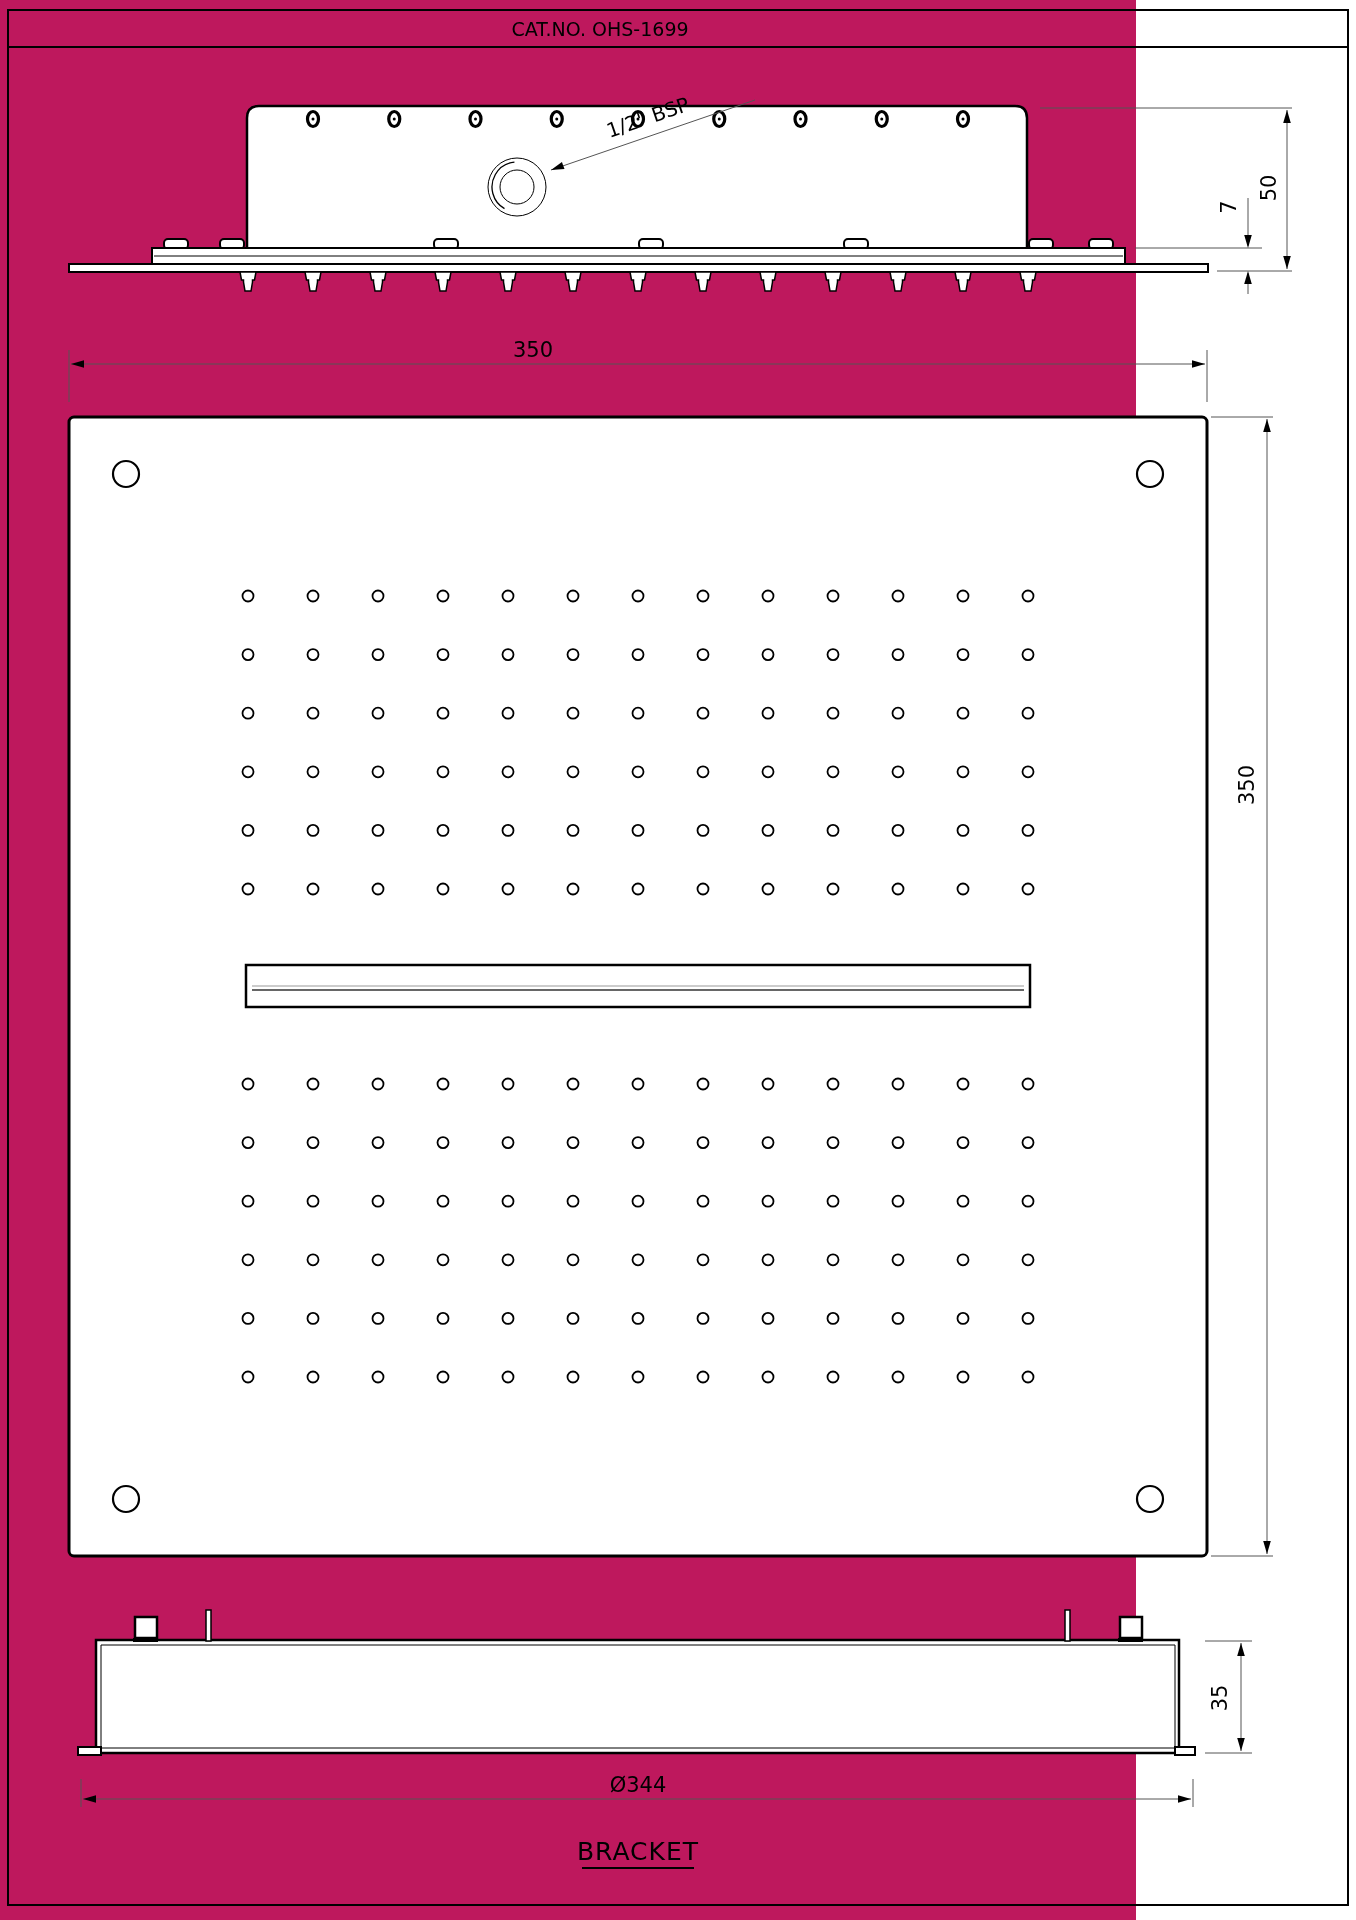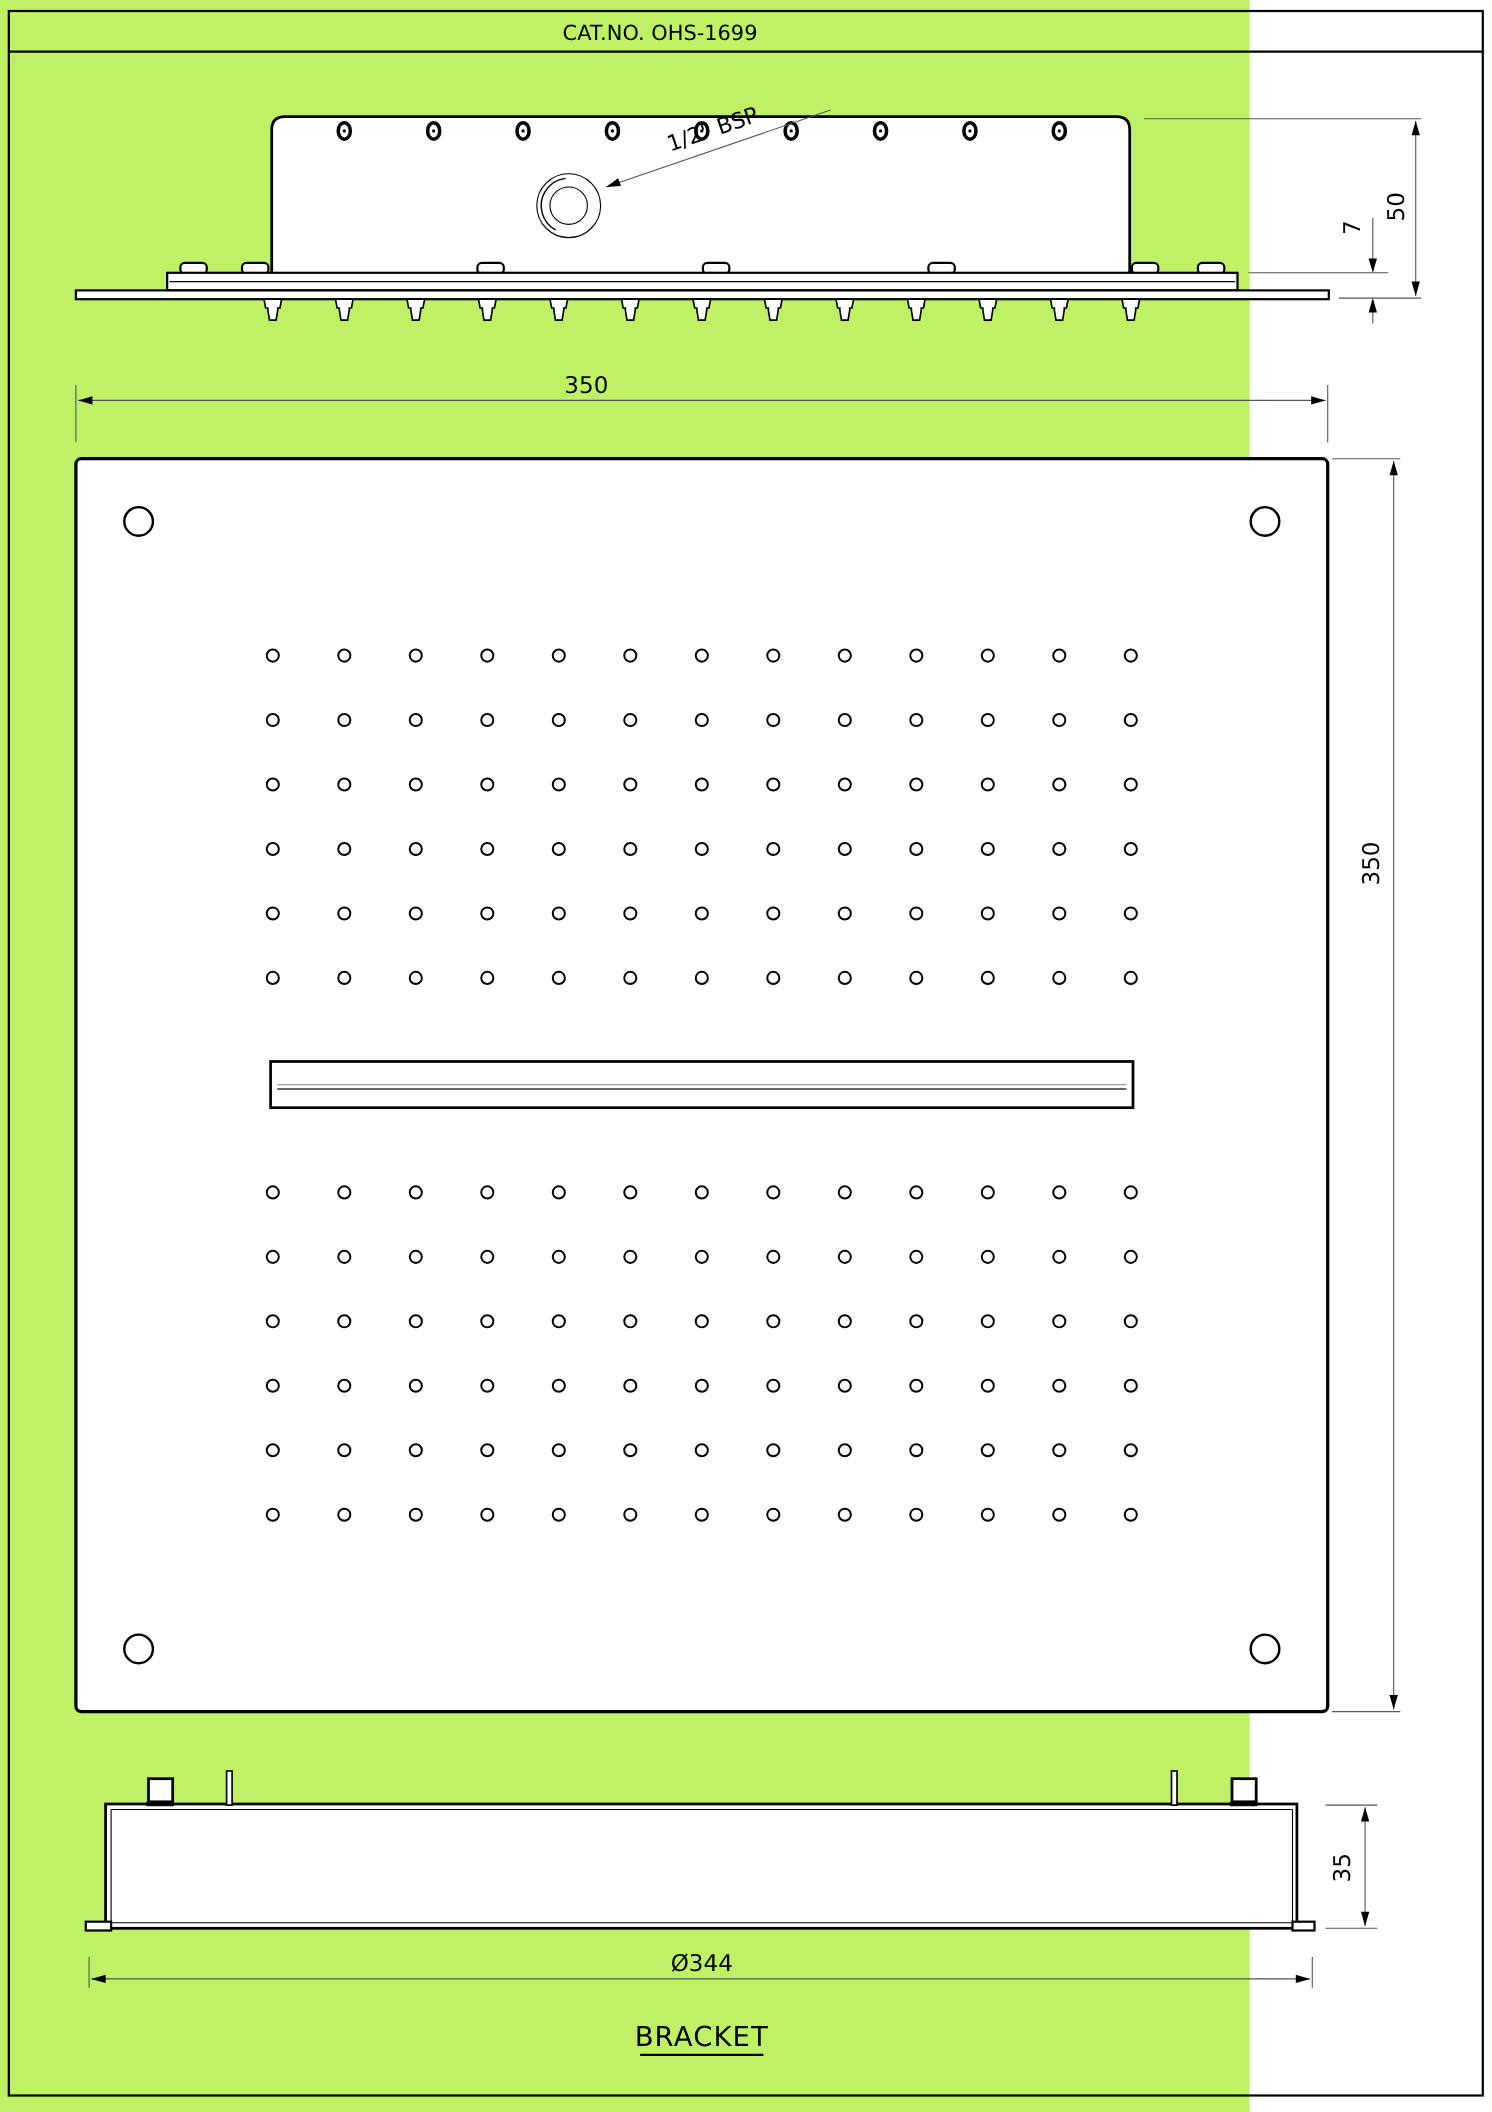--- a/index.html
+++ b/index.html
@@ -1,16 +1,16 @@
 <!DOCTYPE html>
 <html><head>
 <meta charset="utf-8">
 <style>
   html,body{margin:0;padding:0;background:#fff;}
-  #sheet{position:relative;width:1136px;height:1920px;background:#bef264;}
+  #sheet{position:relative;width:1136px;height:1920px;background:#be185d;}
   svg{position:absolute;left:0;top:0;}
   .t{font-family:"DejaVu Sans","Liberation Sans",sans-serif;fill:#000;}
   .thin{stroke:#000;stroke-width:1;fill:none;}
   .dim{stroke:#555;stroke-width:1;fill:none;}
 </style>
 </head>
 <body>
 
 <div id="sheet">
 <svg width="1356" height="1920" viewBox="0 0 1356 1920">

